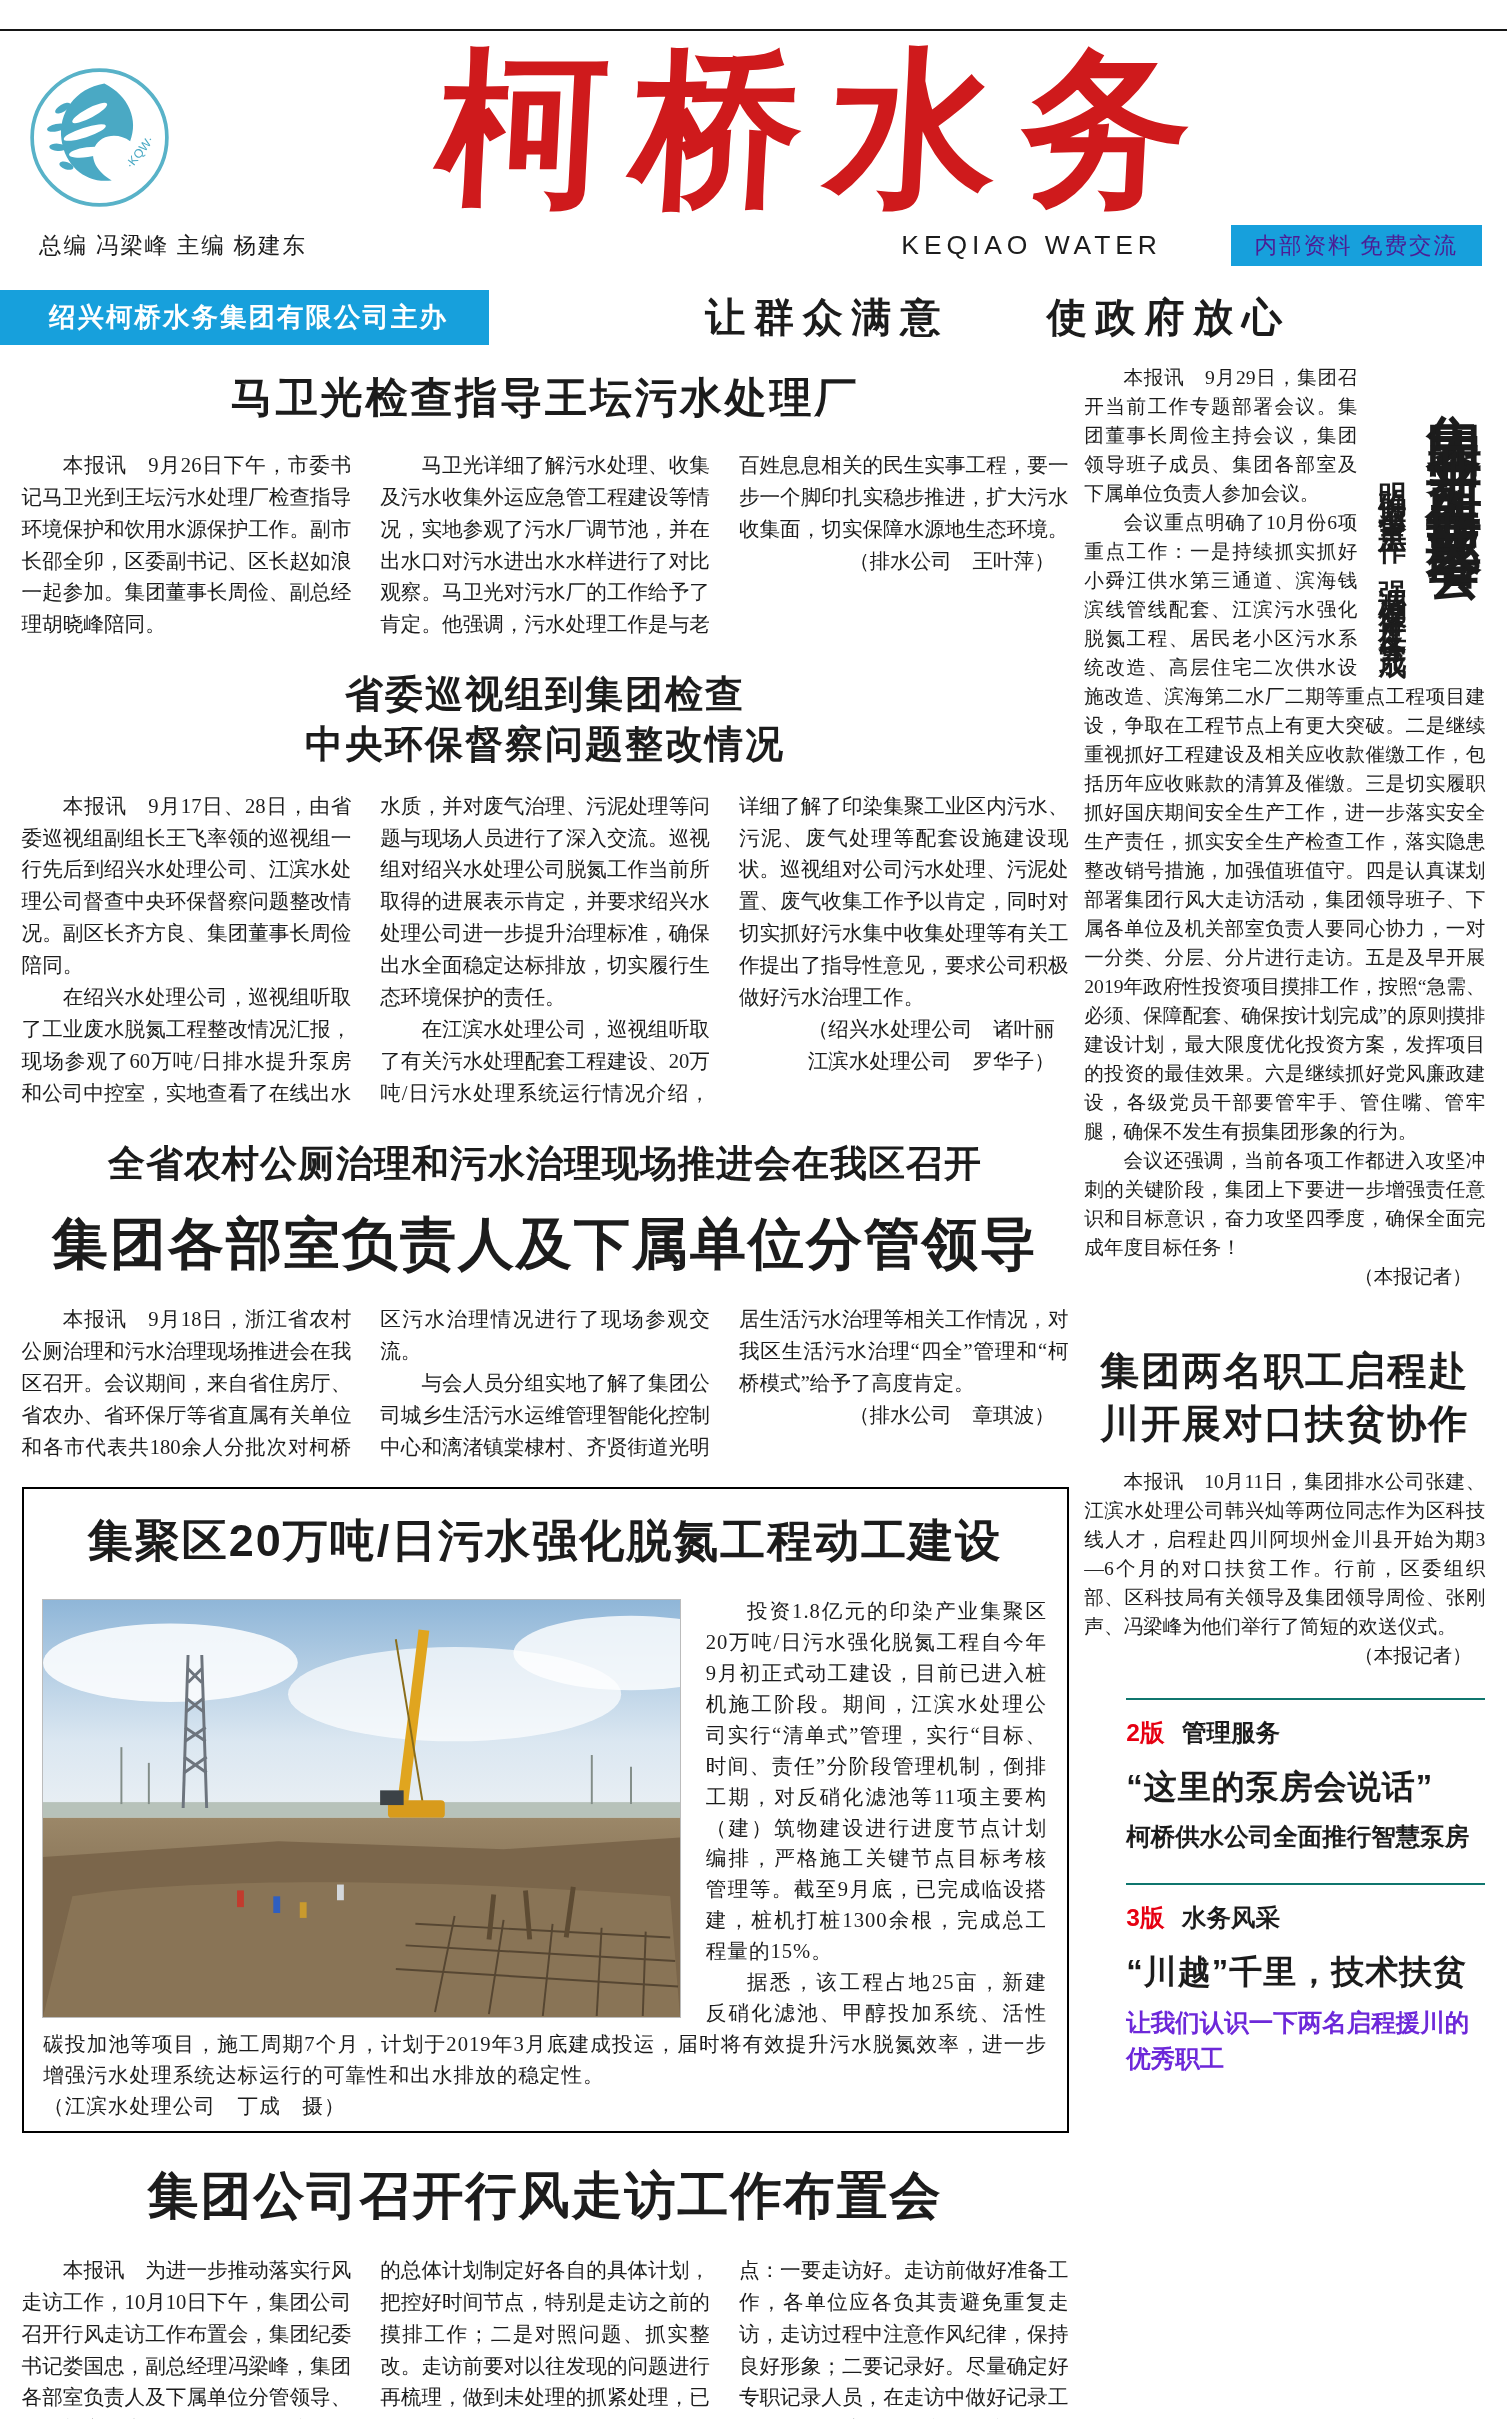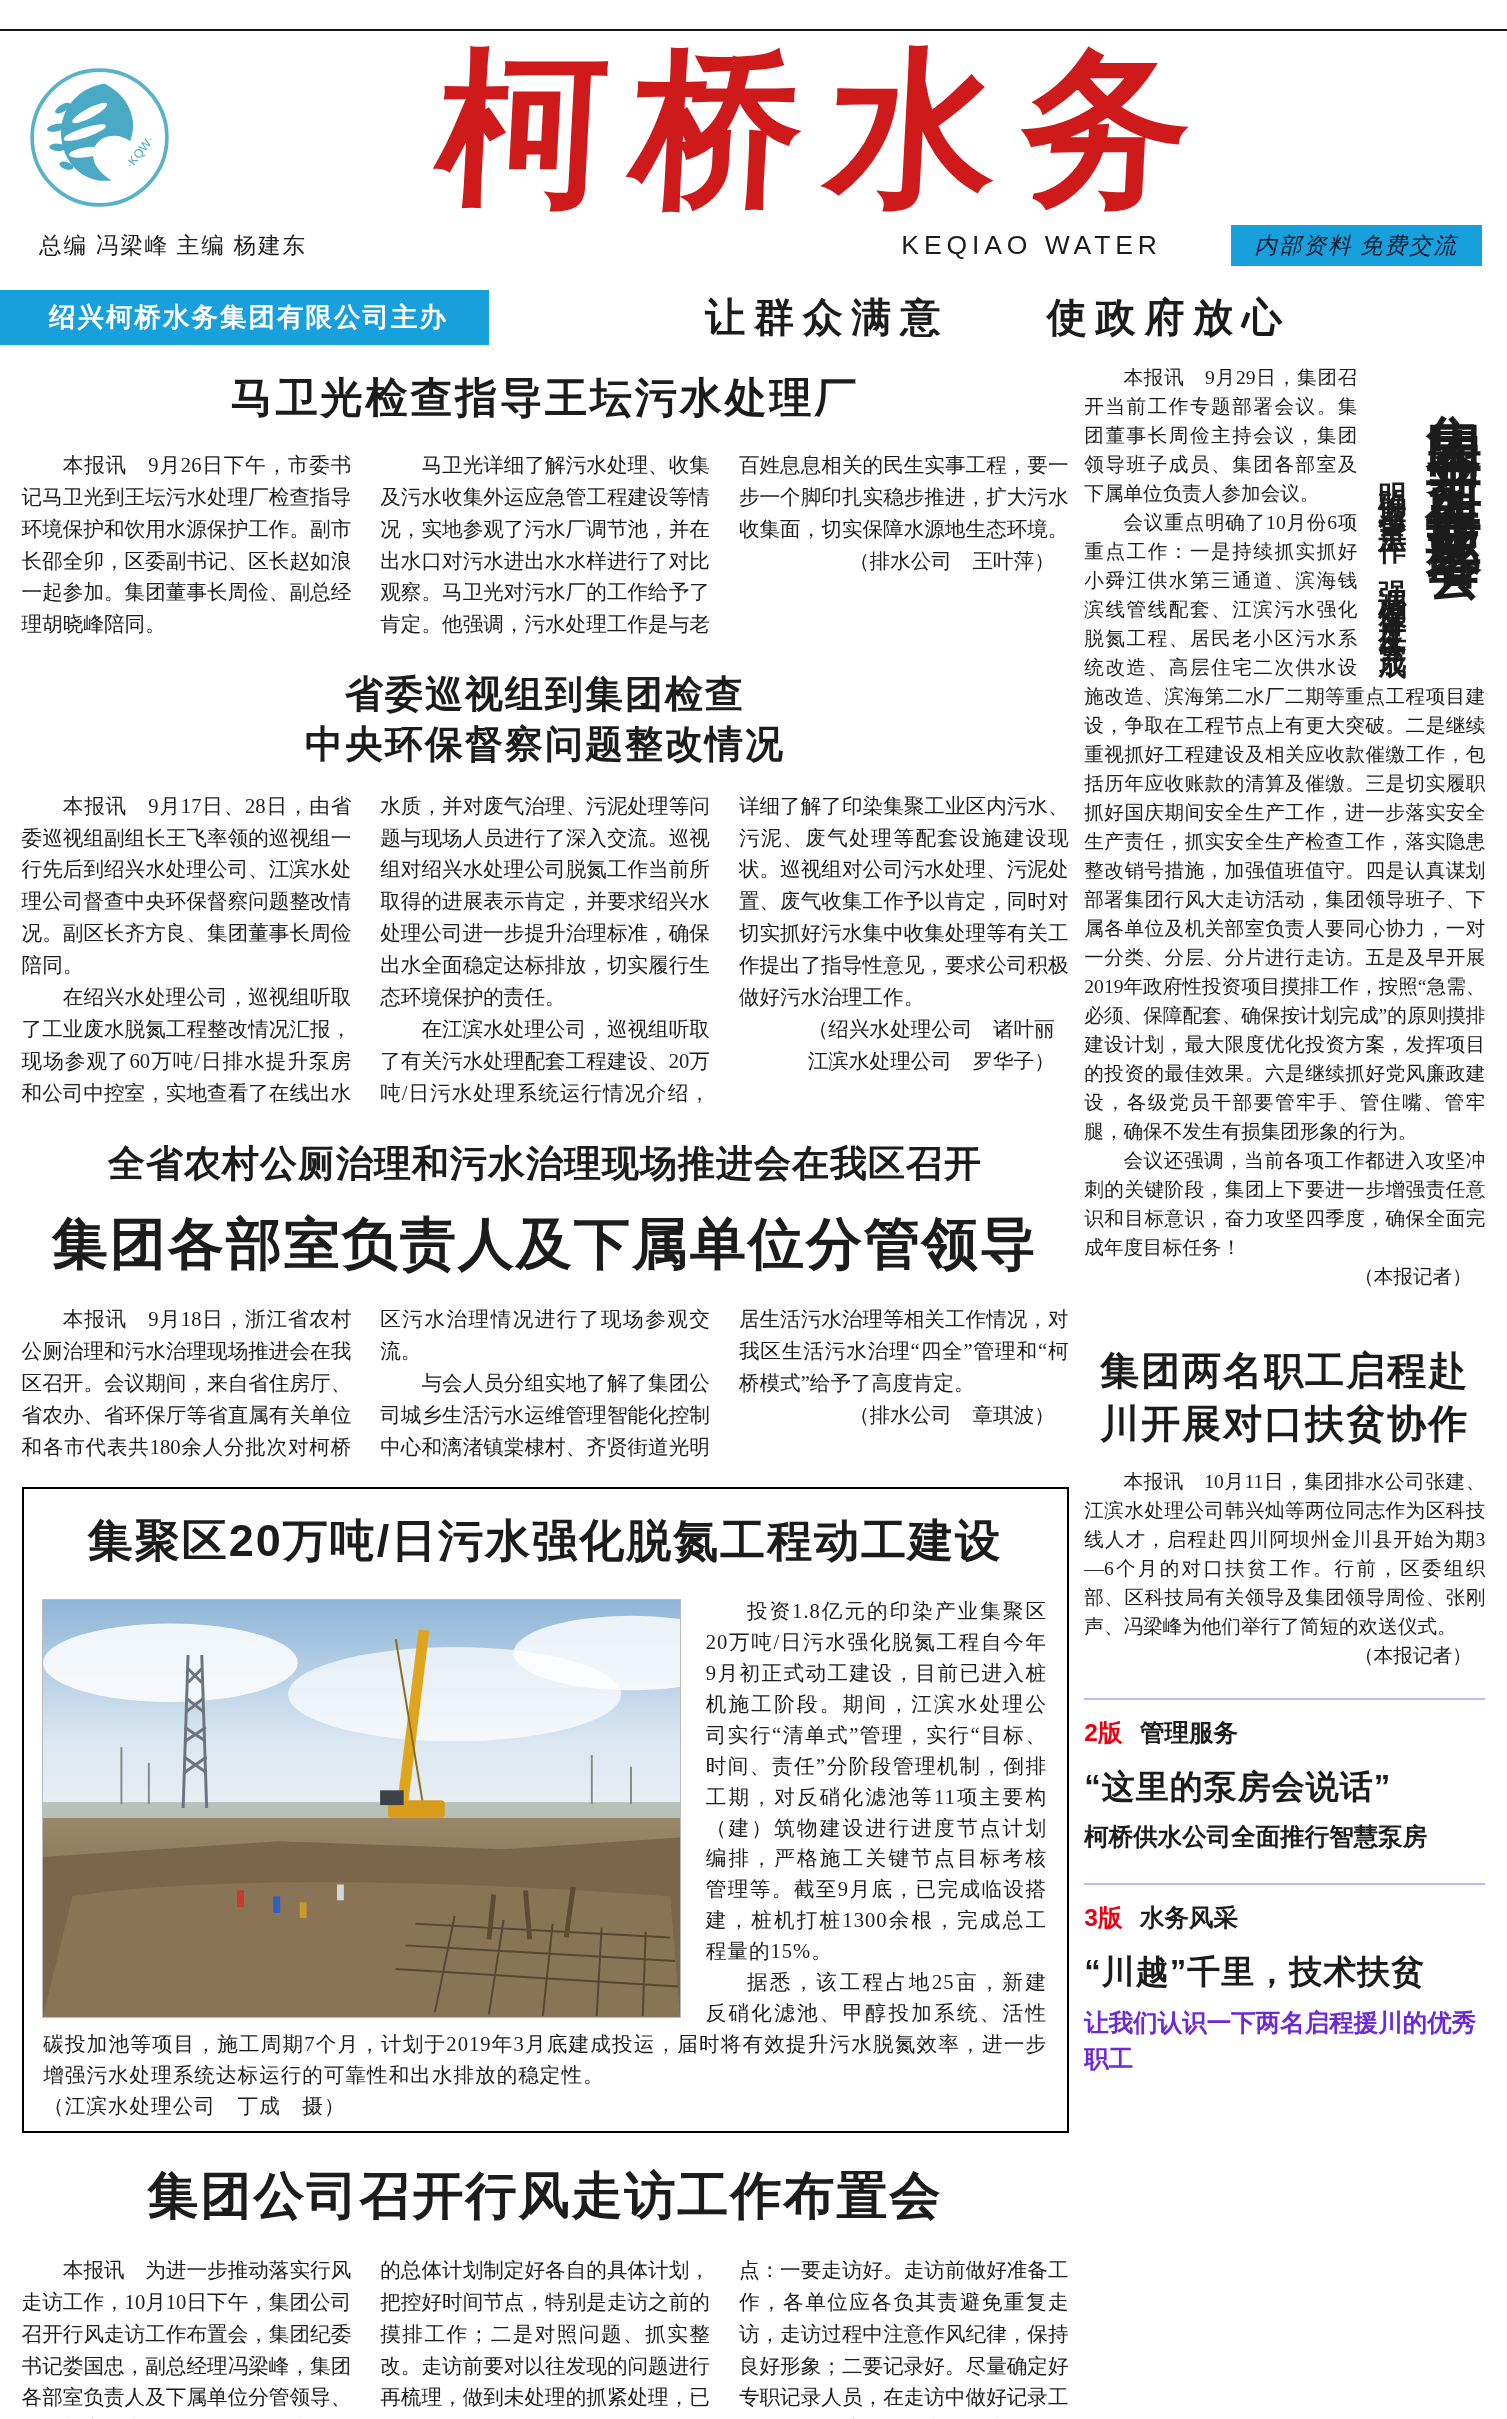--- a/index.html
+++ b/index.html
@@ -23,21 +23,21 @@
       background-size:13.7px 13.7px;outline:1px solid #d8d8d8;}
   .qr .finder{position:absolute;width:23.5px;height:23.5px;border:4.9px solid #141414;background:#fff;box-sizing:border-box;}
   .qr .finder::after{content:"";position:absolute;inset:2px;background:#141414;}
   .qr .f1{left:2px;top:2px}.qr .f2{right:2px;top:2px}.qr .f3{left:2px;bottom:2px}
 
   
   .editor-row{display:flex;align-items:center;padding:3.9px 25.5px 5.9px 39px;}
   .editors{font-size:22.5px;letter-spacing:2px;}
   .en-title{margin-left:auto;margin-right:69px;font-size:26.5px;letter-spacing:4.9px;
     font-family:"Liberation Sans","DejaVu Sans",sans-serif;}
-  .badge{background:#17a0dc;color:#0f172a;font-size:22.5px;padding:4.9px 23.5px;letter-spacing:2px;font-style:italic;}
+  .badge{background:#17a0dc;color:#4c1d95;font-size:22.5px;padding:4.9px 23.5px;letter-spacing:2px;}
   .slogan-row{display:flex;align-items:stretch;margin-top:18px;}
   .org-bar{background:#17a0dc;color:#fff;font-weight:bold;font-size:26.5px;
     padding:5.9px 41px 5.9px 49px;letter-spacing:2px;display:flex;align-items:center;
     font-family:"Liberation Sans","DejaVu Sans",sans-serif;}
   .slogan{flex:1;text-align:center;font-size:40px;font-weight:bold;letter-spacing:8.8px;
     font-family:"Liberation Sans","DejaVu Sans",sans-serif;align-self:center;}
 
   
   .content{display:flex;gap:15.7px;padding:0 21.6px;margin-top:11.8px;}
   .left-col{width:1047px;flex:0 0 auto;}
@@ -66,21 +66,21 @@
   
   .s1 .vgroup{float:right;display:flex;margin:5.9px 0 19.6px 15.7px;}
   .vsub{writing-mode:vertical-rl;font-family:"Liberation Sans","DejaVu Sans",sans-serif;
     font-weight:bold;font-size:28px;letter-spacing:7.8px;line-height:1.35;padding-top:90px;margin-right:11.8px;}
   .vmain{writing-mode:vertical-rl;font-family:"Liberation Sans","DejaVu Sans",sans-serif;
     font-weight:bold;font-size:56px;letter-spacing:10.8px;line-height:1.12;}
   .sbody{font-size:19.6px;line-height:1.48;}
   .s1{margin-top:7.8px;}
   .s2{margin-top:53px;}
   .s2head{font-size:39px;text-align:center;white-space:pre-line;line-height:1.35;margin:0 0 17.6px;letter-spacing:2px;}
-  .teaser{border-top:2px solid #c4b5fd;margin-top:27.4px;padding-top:15.7px;}
+  .teaser{border-top:2px solid #0f766e;margin-top:27.4px;padding-top:15.7px;margin-left:42px;}
   .tsection{font-size:24.5px;font-weight:bold;font-family:"Liberation Sans","DejaVu Sans",sans-serif;}
   .ptag{color:#e60012;margin-right:17.6px;}
   .thead{font-size:33px;font-weight:bold;font-family:"Liberation Sans","DejaVu Sans",sans-serif;margin:15.7px 0 9.8px;letter-spacing:1px;}
   .tsub{font-size:24.5px;font-weight:bold;line-height:1.5;}
   .t2 .tsub{color:#6d28d9;}
 </style>
 </head>
 <body>
 
 <div class="page">

